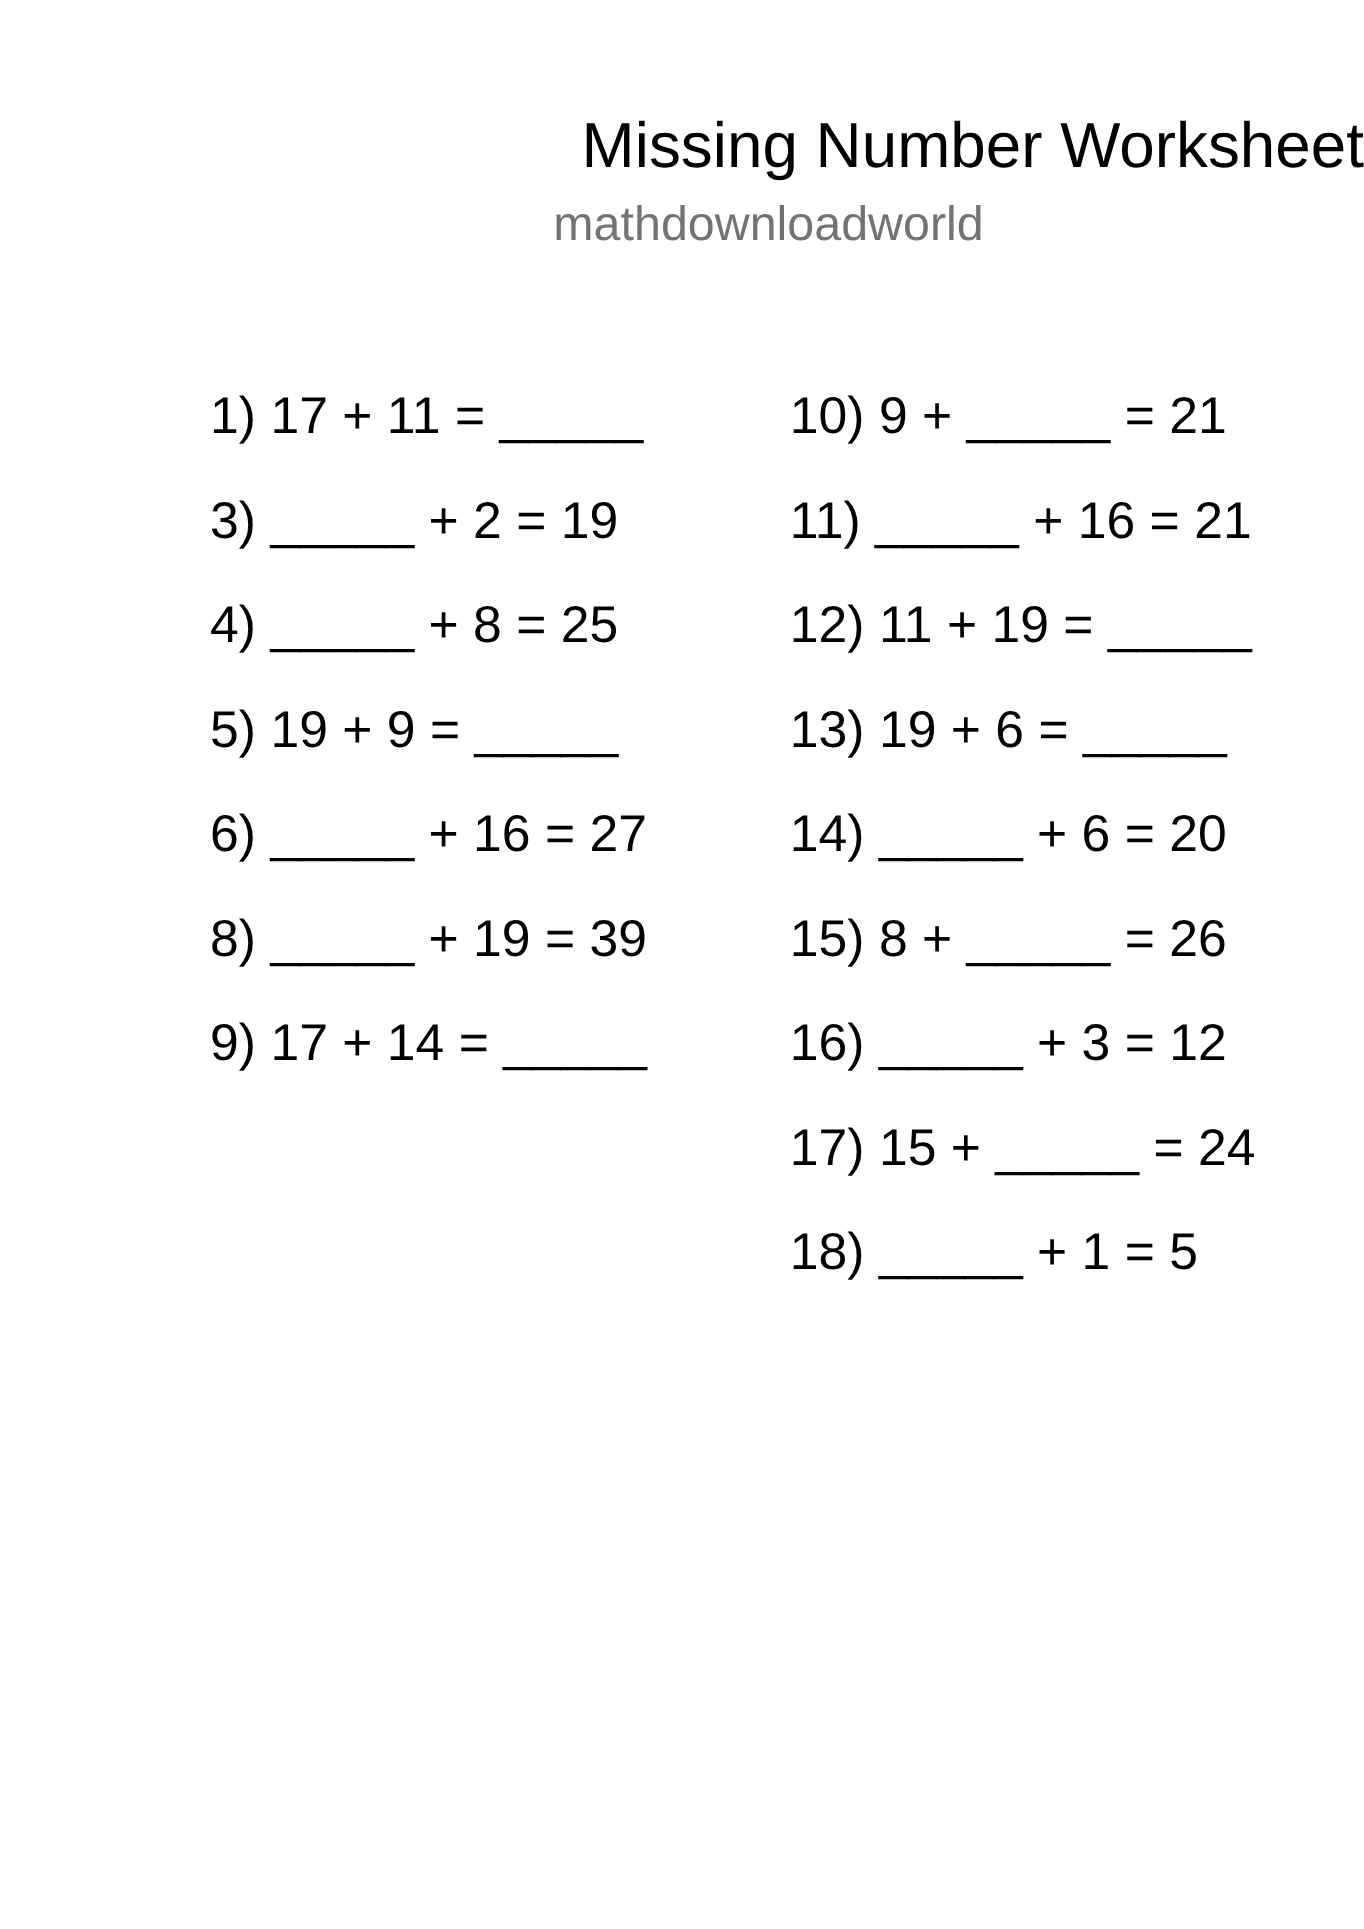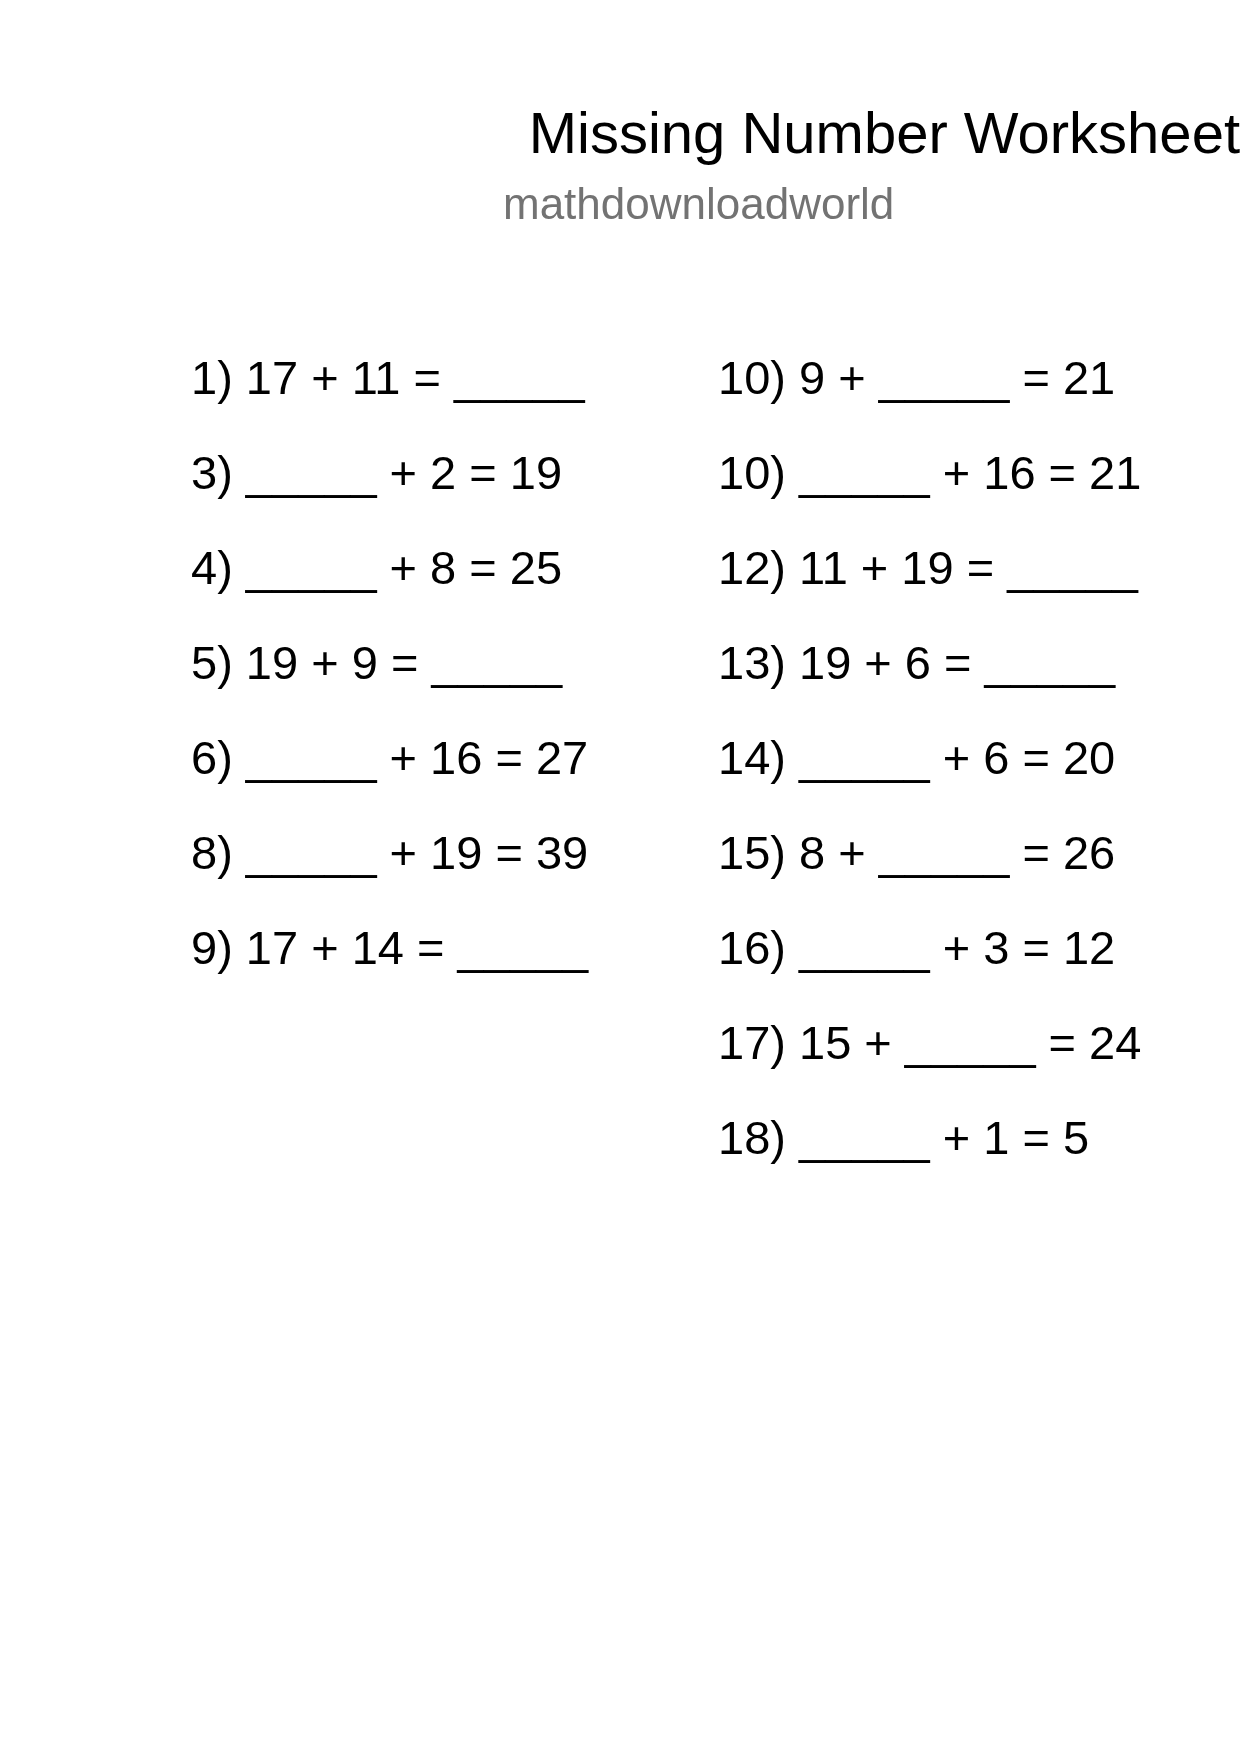--- a/index.html
+++ b/index.html
@@ -60,21 +60,21 @@
   <div class="problem">3) _____ + 2 = 19</div>
   <div class="problem">4) _____ + 8 = 25</div>
   <div class="problem">5) 19 + 9 = _____</div>
   <div class="problem">6) _____ + 16 = 27</div>
   <div class="problem">8) _____ + 19 = 39</div>
   <div class="problem">9) 17 + 14 = _____</div>
 </div>
 
 <div class="column col-right">
   <div class="problem">10) 9 + _____ = 21</div>
-  <div class="problem">10) _____ + 16 = 21</div>
+  <div class="problem">11) _____ + 16 = 21</div>
   <div class="problem">12) 11 + 19 = _____</div>
   <div class="problem">13) 19 + 6 = _____</div>
   <div class="problem">14) _____ + 6 = 20</div>
   <div class="problem">15) 8 + _____ = 26</div>
   <div class="problem">16) _____ + 3 = 12</div>
   <div class="problem">17) 15 + _____ = 24</div>
   <div class="problem">18) _____ + 1 = 5</div>
 </div>
 
 </body></html>

